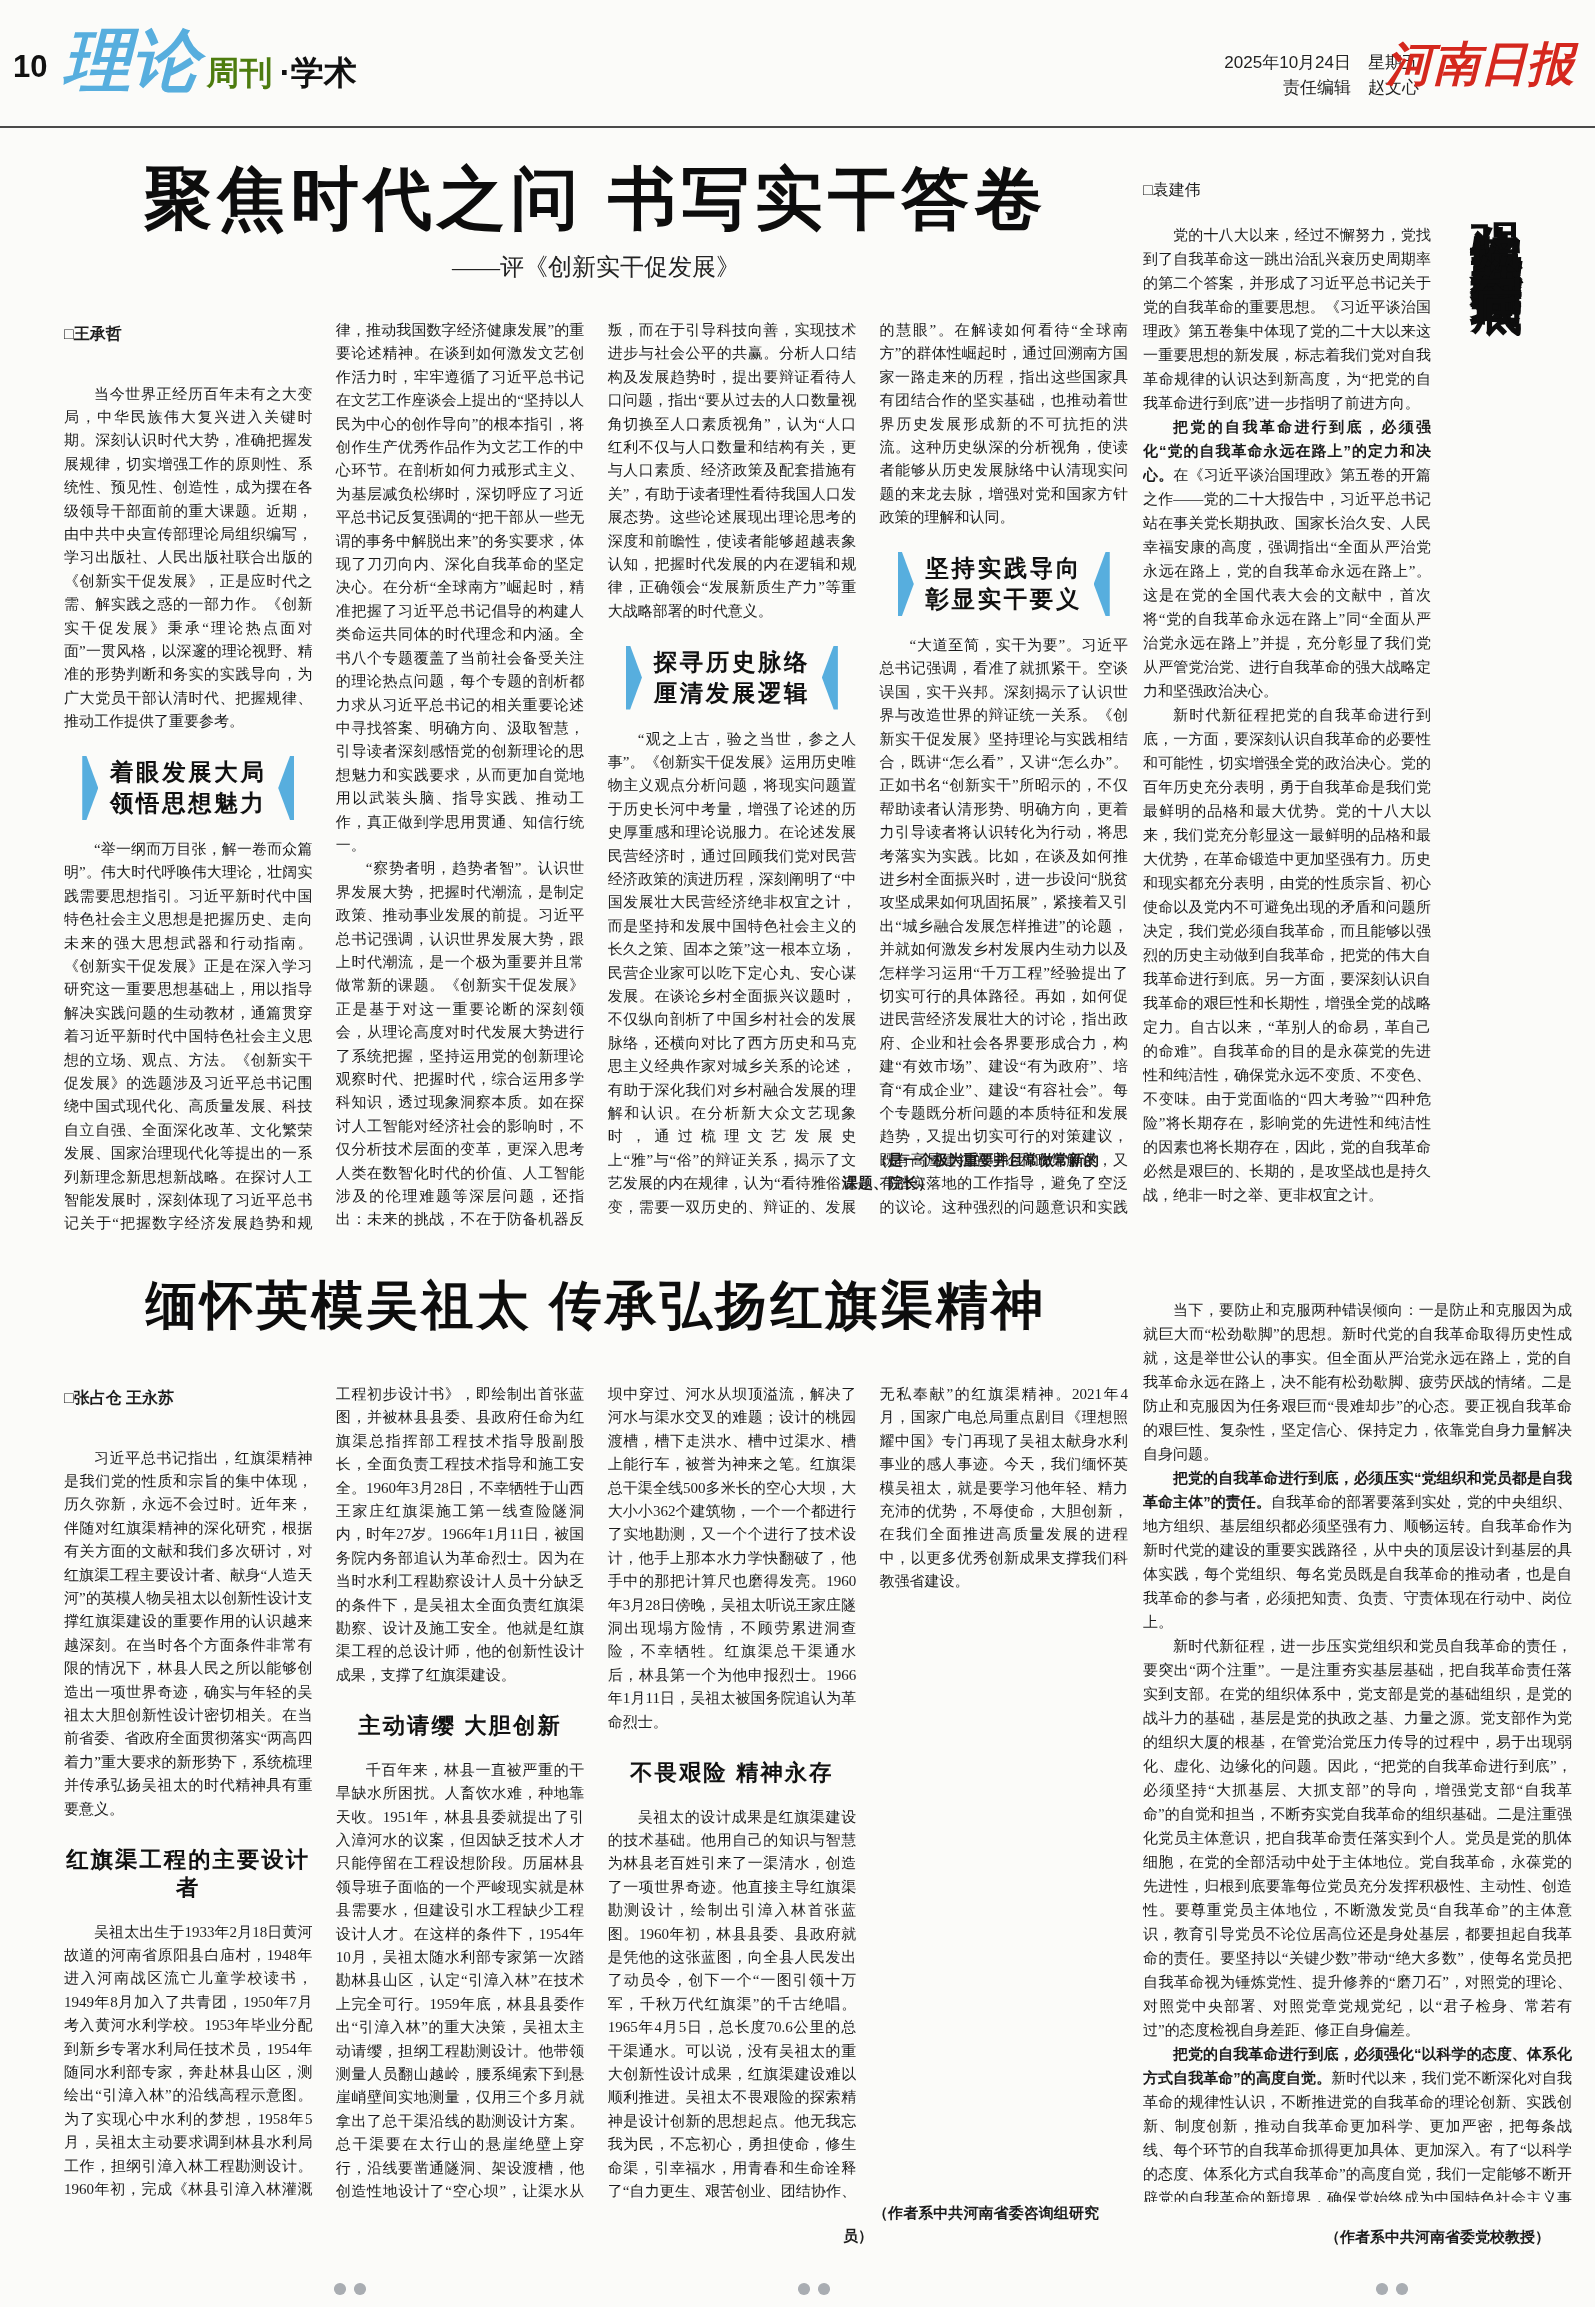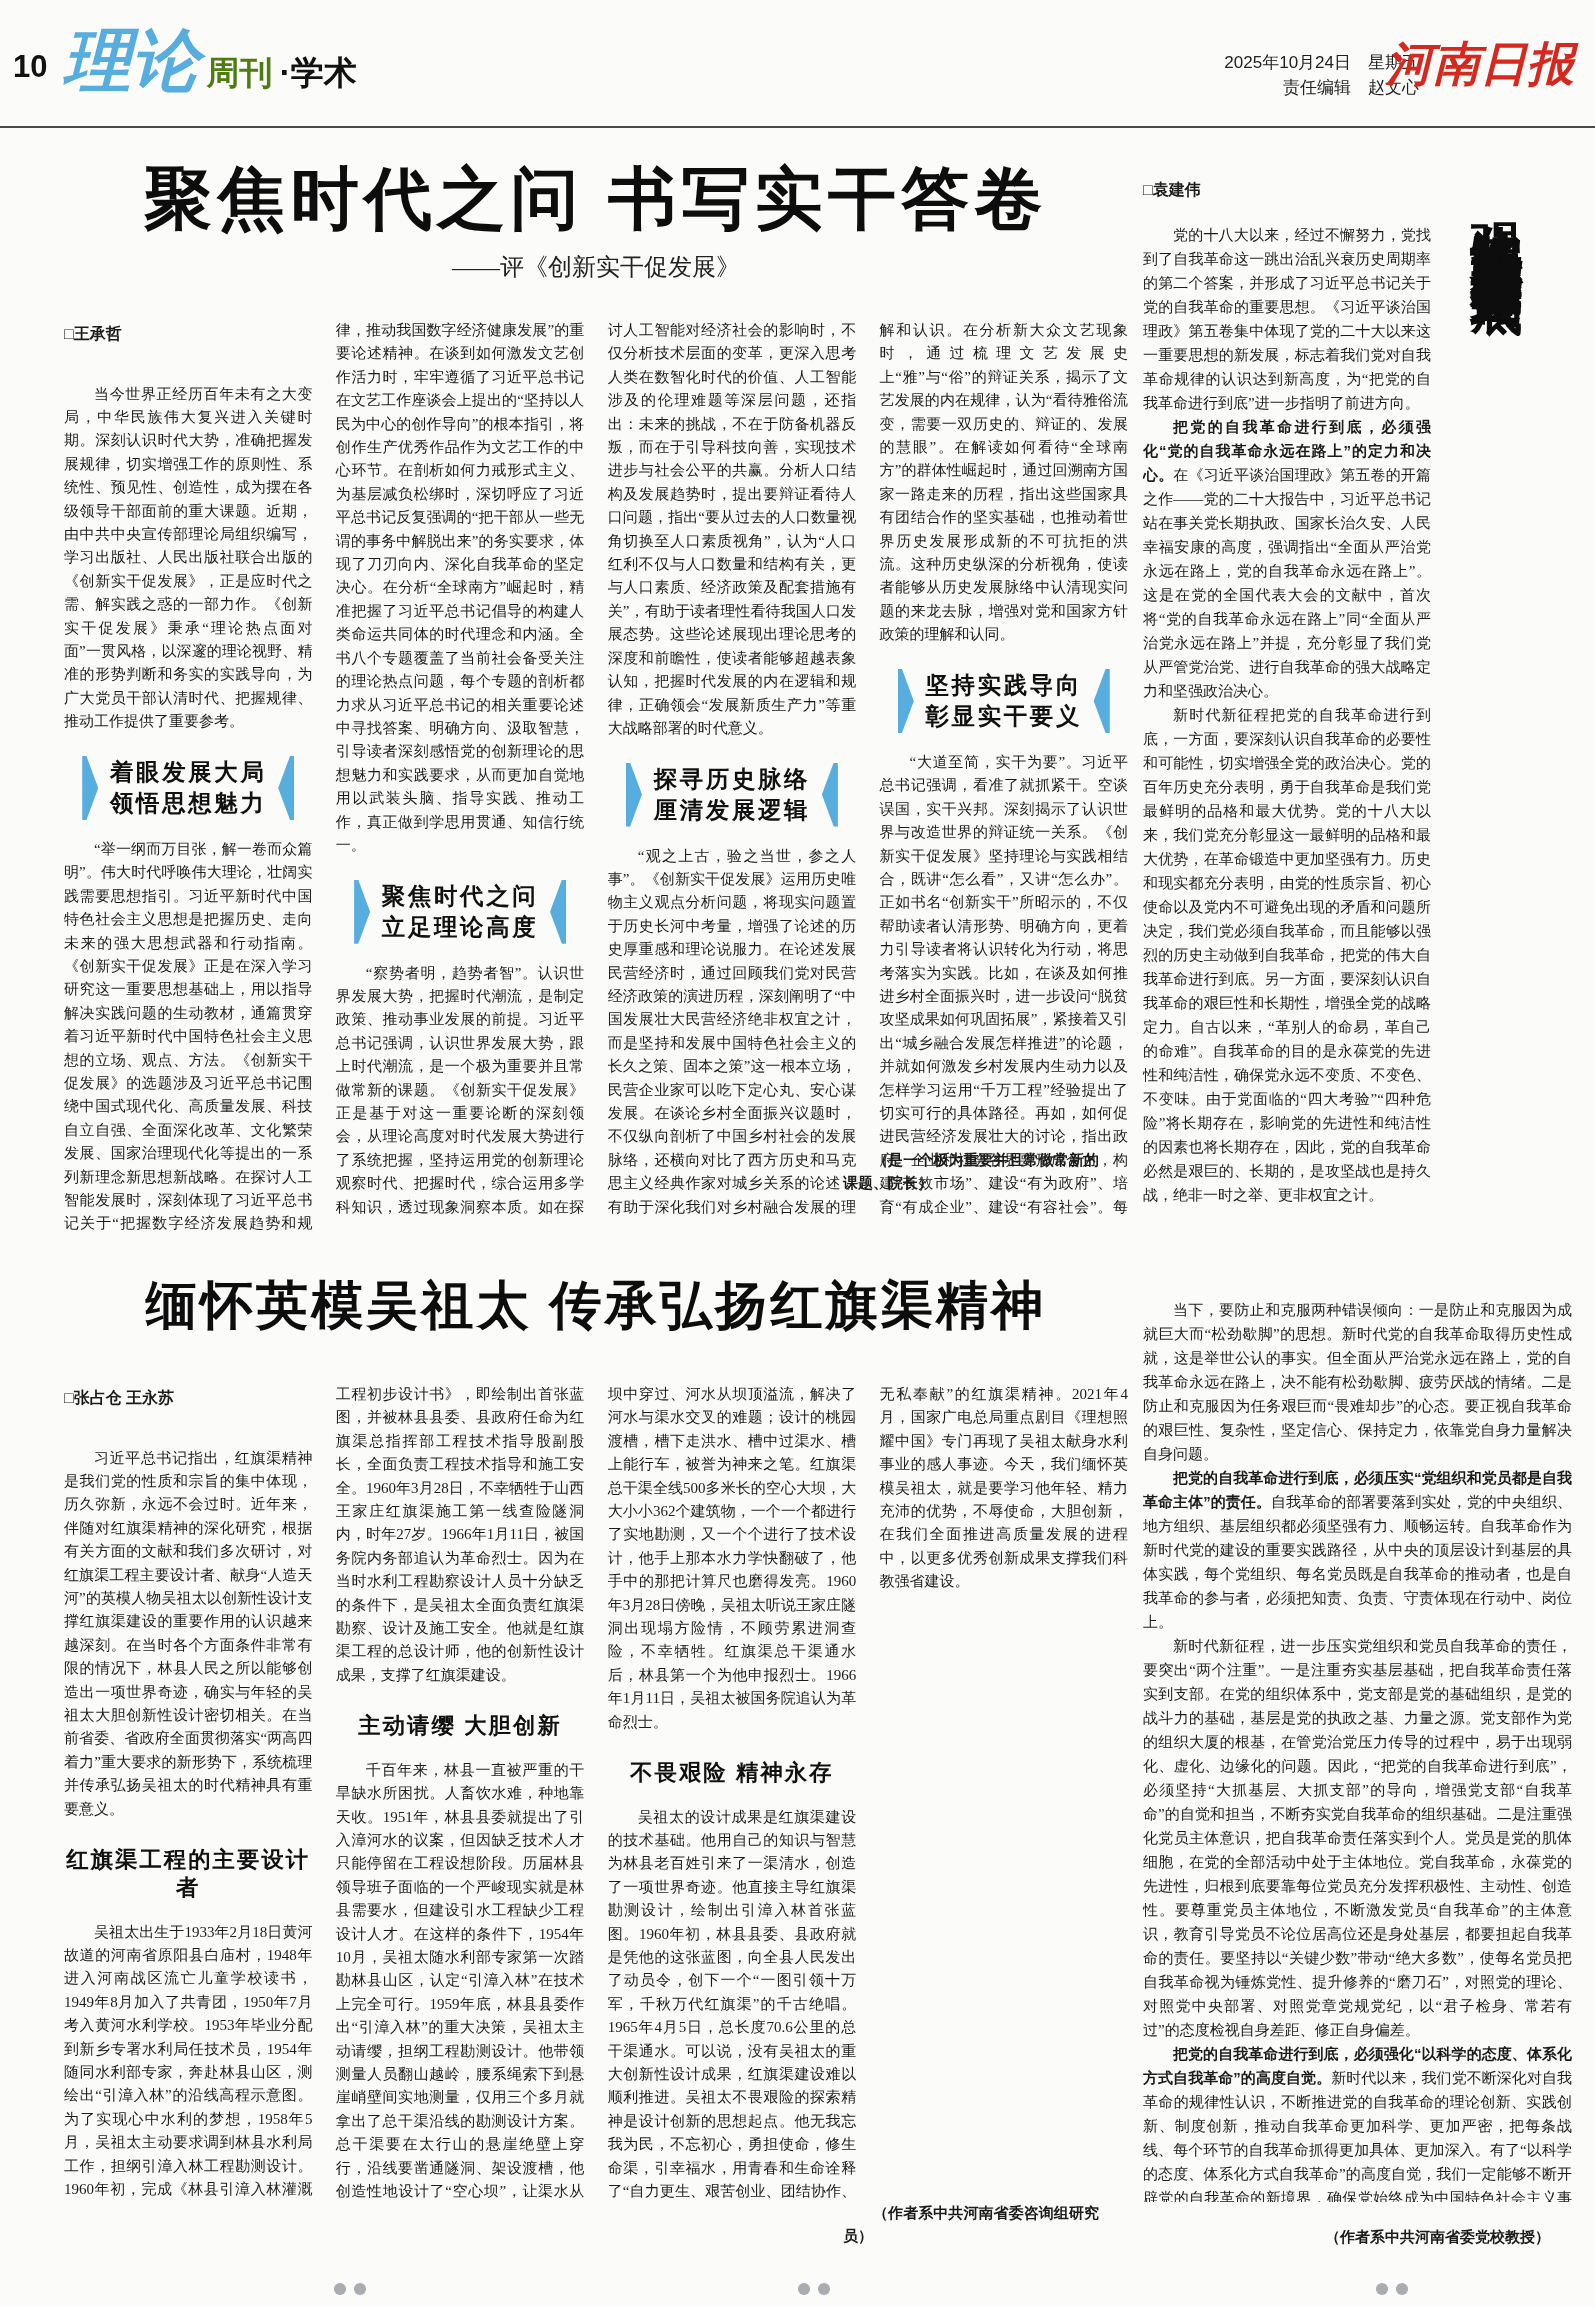--- a/index.html
+++ b/index.html
@@ -31,21 +31,21 @@
   .attribution{font-weight:700;font-size:15px;line-height:23.4px;text-align:justify;text-indent:2em;}
   .a1-attr{left:843px;top:1149px;width:256px;}
 
   
   .a2-headline{left:64px;top:1271px;width:1064px;text-align:center;font-family:"Liberation Sans",sans-serif;font-size:52px;font-weight:900;letter-spacing:3.2px;color:#0d0d0d;}
   .a2-flow{left:64px;top:1383px;width:1064px;height:830px;}
   .subhead2{break-inside:avoid;text-align:center;font-family:"Liberation Sans",sans-serif;font-weight:700;font-size:22.3px;line-height:28px;letter-spacing:2.1px;margin:24.5px 0 19px 0;color:#111;}
   .a2-attr{left:843px;top:2202px;width:256px;}
 
   
-  .sb-byline{left:1143px;top:180px;font-family:"Liberation Sans",sans-serif;font-weight:700;font-size:16px;}
+  .sb-byline{left:1143px;top:180px;font-family:"Liberation Sans",sans-serif;font-weight:400;font-size:16px;}
   .sb-top{left:1143px;top:223px;width:288px;height:1042px;text-align:justify;font-size:15px;line-height:24px;overflow:hidden;}
   .sb-top p,.sb-bottom p{margin:0;text-indent:2em;}
   .lead{font-weight:700;font-family:"Liberation Sans",sans-serif;}
   .sb-vertical{left:1452px;top:181px;width:80px;height:1085px;writing-mode:vertical-rl;text-orientation:upright;font-family:"Liberation Sans",sans-serif;font-weight:900;font-size:52px;letter-spacing:3.2px;color:#0d0d0d;}
   .sb-vertical .vh2{margin-block-start:31px;}
   .sb-bottom{left:1143px;top:1298px;width:429px;height:904px;text-align:justify;font-size:15px;line-height:24px;overflow:hidden;}
   .sb-attr{left:1303px;top:2226px;width:269px;text-align:center;text-indent:0;}
 
   
   .dots{display:flex;gap:8.5px;}
@@ -83,25 +83,20 @@
     <p class="byline">□王承哲</p>
     <p>当今世界正经历百年未有之大变局，中华民族伟大复兴进入关键时期。深刻认识时代大势，准确把握发展规律，切实增强工作的原则性、系统性、预见性、创造性，成为摆在各级领导干部面前的重大课题。近期，由中共中央宣传部理论局组织编写，学习出版社、人民出版社联合出版的《创新实干促发展》，正是应时代之需、解实践之惑的一部力作。《创新实干促发展》秉承“理论热点面对面”一贯风格，以深邃的理论视野、精准的形势判断和务实的实践导向，为广大党员干部认清时代、把握规律、推动工作提供了重要参考。</p>
 
     <div class="subhead1">
       <span class="flag flag-l"></span>
       <span class="txt"><span>着眼发展大局</span><br><span>领悟思想魅力</span></span>
       <span class="flag flag-r"></span>
     </div>
     <p>“举一纲而万目张，解一卷而众篇明”。伟大时代呼唤伟大理论，壮阔实践需要思想指引。习近平新时代中国特色社会主义思想是把握历史、走向未来的强大思想武器和行动指南。《创新实干促发展》正是在深入学习研究这一重要思想基础上，用以指导解决实践问题的生动教材，通篇贯穿着习近平新时代中国特色社会主义思想的立场、观点、方法。《创新实干促发展》的选题涉及习近平总书记围绕中国式现代化、高质量发展、科技自立自强、全面深化改革、文化繁荣发展、国家治理现代化等提出的一系列新理念新思想新战略。在探讨人工智能发展时，深刻体现了习近平总书记关于“把握数字经济发展趋势和规律，推动我国数字经济健康发展”的重要论述精神。在谈到如何激发文艺创作活力时，牢牢遵循了习近平总书记在文艺工作座谈会上提出的“坚持以人民为中心的创作导向”的根本指引，将创作生产优秀作品作为文艺工作的中心环节。在剖析如何力戒形式主义、为基层减负松绑时，深切呼应了习近平总书记反复强调的“把干部从一些无谓的事务中解脱出来”的务实要求，体现了刀刃向内、深化自我革命的坚定决心。在分析“全球南方”崛起时，精准把握了习近平总书记倡导的构建人类命运共同体的时代理念和内涵。全书八个专题覆盖了当前社会备受关注的理论热点问题，每个专题的剖析都力求从习近平总书记的相关重要论述中寻找答案、明确方向、汲取智慧，引导读者深刻感悟党的创新理论的思想魅力和实践要求，从而更加自觉地用以武装头脑、指导实践、推动工作，真正做到学思用贯通、知信行统一。</p>
 
-    <div class="subhead1">
-      <span class="flag flag-l"></span>
-      <span class="txt"><span>聚焦时代之问</span><br><span>立足理论高度</span></span>
-      <span class="flag flag-r"></span>
-    </div>
     <p>“察势者明，趋势者智”。认识世界发展大势，把握时代潮流，是制定政策、推动事业发展的前提。习近平总书记强调，认识世界发展大势，跟上时代潮流，是一个极为重要并且常做常新的课题。《创新实干促发展》正是基于对这一重要论断的深刻领会，从理论高度对时代发展大势进行了系统把握，坚持运用党的创新理论观察时代、把握时代，综合运用多学科知识，透过现象洞察本质。如在探讨人工智能对经济社会的影响时，不仅分析技术层面的变革，更深入思考人类在数智化时代的价值、人工智能涉及的伦理难题等深层问题，还指出：未来的挑战，不在于防备机器反叛，而在于引导科技向善，实现技术进步与社会公平的共赢。分析人口结构及发展趋势时，提出要辩证看待人口问题，指出“要从过去的人口数量视角切换至人口素质视角”，认为“人口红利不仅与人口数量和结构有关，更与人口素质、经济政策及配套措施有关”，有助于读者理性看待我国人口发展态势。这些论述展现出理论思考的深度和前瞻性，使读者能够超越表象认知，把握时代发展的内在逻辑和规律，正确领会“发展新质生产力”等重大战略部署的时代意义。</p>
 
     <div class="subhead1">
       <span class="flag flag-l"></span>
       <span class="txt"><span>探寻历史脉络</span><br><span>厘清发展逻辑</span></span>
       <span class="flag flag-r"></span>
     </div>
     <p>“观之上古，验之当世，参之人事”。《创新实干促发展》运用历史唯物主义观点分析问题，将现实问题置于历史长河中考量，增强了论述的历史厚重感和理论说服力。在论述发展民营经济时，通过回顾我们党对民营经济政策的演进历程，深刻阐明了“中国发展壮大民营经济绝非权宜之计，而是坚持和发展中国特色社会主义的长久之策、固本之策”这一根本立场，民营企业家可以吃下定心丸、安心谋发展。在谈论乡村全面振兴议题时，不仅纵向剖析了中国乡村社会的发展脉络，还横向对比了西方历史和马克思主义经典作家对城乡关系的论述，有助于深化我们对乡村融合发展的理解和认识。在分析新大众文艺现象时，通过梳理文艺发展史上“雅”与“俗”的辩证关系，揭示了文艺发展的内在规律，认为“看待雅俗流变，需要一双历史的、辩证的、发展的慧眼”。在解读如何看待“全球南方”的群体性崛起时，通过回溯南方国家一路走来的历程，指出这些国家具有团结合作的坚实基础，也推动着世界历史发展形成新的不可抗拒的洪流。这种历史纵深的分析视角，使读者能够从历史发展脉络中认清现实问题的来龙去脉，增强对党和国家方针政策的理解和认同。</p>
 
     <div class="subhead1">

